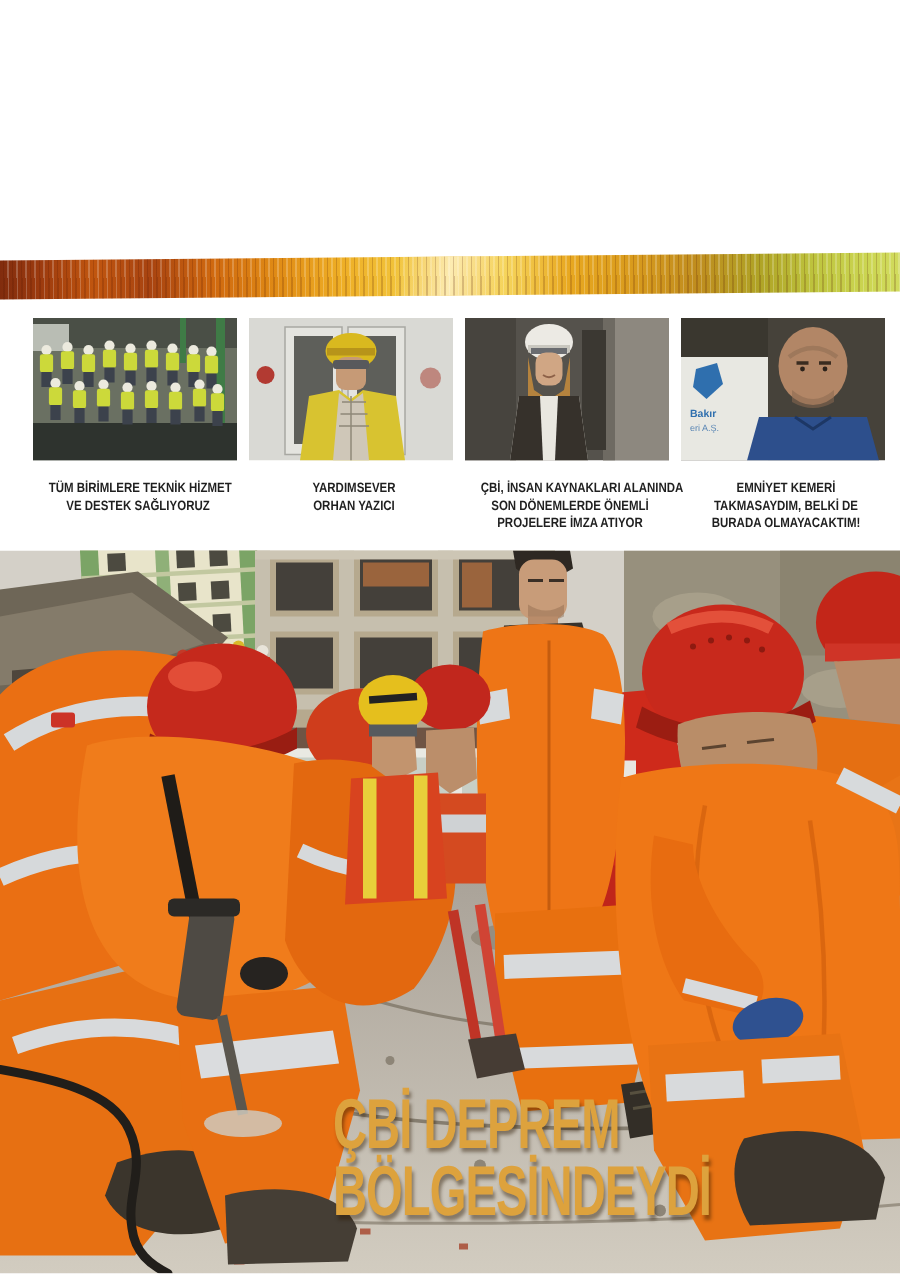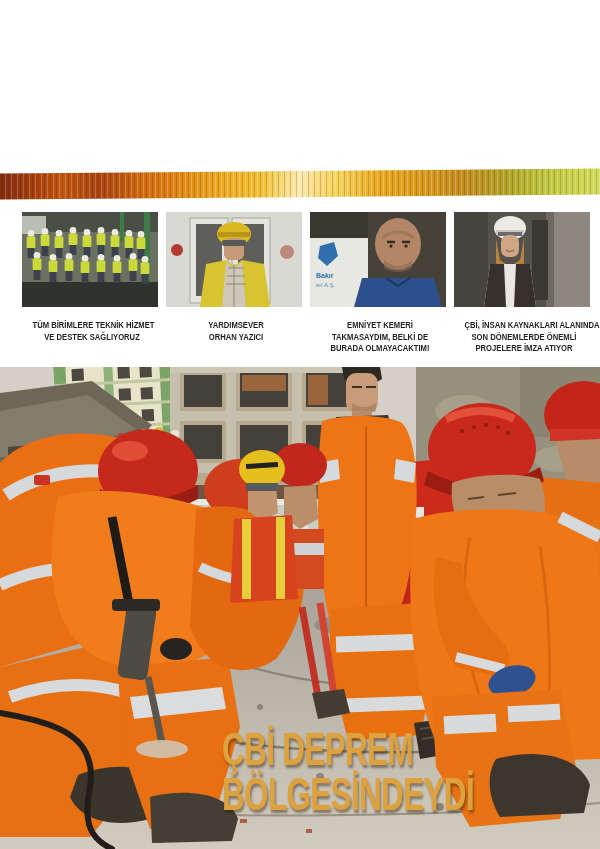--- a/index.html
+++ b/index.html
@@ -119,46 +119,20 @@
       </span>
       <figcaption>
         <span class="cap-line">YARDIMSEVER</span>
         <span class="cap-line">ORHAN YAZICI</span>
       </figcaption>
     </figure>
 
     <figure class="feature">
       <span class="thumb">
         <svg viewBox="0 0 136 95" preserveAspectRatio="none">
-          <rect width="136" height="95" fill="#46423a"></rect>
-          <rect x="0" y="0" width="58" height="95" fill="#e8e8e2"></rect>
-          <rect x="0" y="0" width="58" height="26" fill="#3a372f"></rect>
-          <path d="M10,34 L24,30 L28,44 L17,54 L8,46 Z" fill="#2f6fae"></path>
-          <text x="6" y="66" font-size="7" font-weight="bold" fill="#2f6fae" font-family="Liberation Sans, sans-serif">Bakır</text>
-          <text x="6" y="75" font-size="6" fill="#5a86b4" font-family="Liberation Sans, sans-serif">eri A.Ş.</text>
-          <ellipse cx="88" cy="32" rx="23" ry="26" fill="#b28666"></ellipse>
-          <path d="M72,26 Q88,14 104,26" stroke="#8a6950" stroke-width="3" fill="none" opacity="0.5"></path>
-          <path d="M77,30 L85,30 M92,30 L100,30" stroke="#3a2c20" stroke-width="2.4"></path>
-          <circle cx="81" cy="34" r="1.6" fill="#2c221a"></circle>
-            <circle cx="96" cy="34" r="1.6" fill="#2c221a"></circle>
-          <path d="M74,48 Q88,60 102,48 L102,56 Q88,64 74,56 Z" fill="#8a6950" opacity="0.55"></path>
-          <path d="M52,66 L124,66 L132,95 L44,95 Z" fill="#2d4f8c"></path>
-          <path d="M76,66 L88,74 L100,66" stroke="#1d3765" stroke-width="2" fill="none"></path>
-        </svg>
-      </span>
-      <figcaption>
-        <span class="cap-line">EMNİYET KEMERİ</span>
-        <span class="cap-line">TAKMASAYDIM, BELKİ DE</span>
-        <span class="cap-line">BURADA OLMAYACAKTIM!</span>
-      </figcaption>
-    </figure>
-
-    <figure class="feature">
-      <span class="thumb">
-        <svg viewBox="0 0 136 95" preserveAspectRatio="none">
           <rect width="136" height="95" fill="#55524c"></rect>
           <rect x="0" y="0" width="34" height="95" fill="#47443e"></rect>
           <rect x="92" y="0" width="44" height="95" fill="#8d887f"></rect>
           <rect x="92" y="0" width="8" height="95" fill="#6e6a62"></rect>
           <rect x="78" y="8" width="16" height="80" fill="#3b3832"></rect>
           <ellipse cx="56" cy="16" rx="16" ry="12" fill="#eceae4"></ellipse>
           <rect x="42" y="18" width="28" height="5" fill="#c9c7bf"></rect>
           <rect x="44" y="20" width="24" height="4" fill="#6a6c70"></rect>
           <path d="M42,26 L46,48 L52,52 L42,52 Z" fill="#b5833e"></path>
           <path d="M70,26 L66,48 L60,52 L70,52 Z" fill="#b5833e"></path>
@@ -166,20 +140,46 @@
           <path d="M52,38 Q56,41 60,38" stroke="#8d6148" stroke-width="1.2" fill="none"></path>
           <path d="M36,52 L76,52 L82,95 L30,95 Z" fill="#e9e7e0"></path>
           <path d="M36,52 L50,52 L52,95 L30,95 Z" fill="#36312b"></path>
           <path d="M76,52 L62,52 L60,95 L82,95 Z" fill="#36312b"></path>
         </svg>
       </span>
       <figcaption>
         <span class="cap-line">ÇBİ, İNSAN KAYNAKLARI ALANINDA</span>
         <span class="cap-line">SON DÖNEMLERDE ÖNEMLİ</span>
         <span class="cap-line">PROJELERE İMZA ATIYOR</span>
+      </figcaption>
+    </figure>
+
+    <figure class="feature">
+      <span class="thumb">
+        <svg viewBox="0 0 136 95" preserveAspectRatio="none">
+          <rect width="136" height="95" fill="#46423a"></rect>
+          <rect x="0" y="0" width="58" height="95" fill="#e8e8e2"></rect>
+          <rect x="0" y="0" width="58" height="26" fill="#3a372f"></rect>
+          <path d="M10,34 L24,30 L28,44 L17,54 L8,46 Z" fill="#2f6fae"></path>
+          <text x="6" y="66" font-size="7" font-weight="bold" fill="#2f6fae" font-family="Liberation Sans, sans-serif">Bakır</text>
+          <text x="6" y="75" font-size="6" fill="#5a86b4" font-family="Liberation Sans, sans-serif">eri A.Ş.</text>
+          <ellipse cx="88" cy="32" rx="23" ry="26" fill="#b28666"></ellipse>
+          <path d="M72,26 Q88,14 104,26" stroke="#8a6950" stroke-width="3" fill="none" opacity="0.5"></path>
+          <path d="M77,30 L85,30 M92,30 L100,30" stroke="#3a2c20" stroke-width="2.4"></path>
+          <circle cx="81" cy="34" r="1.6" fill="#2c221a"></circle>
+            <circle cx="96" cy="34" r="1.6" fill="#2c221a"></circle>
+          <path d="M74,48 Q88,60 102,48 L102,56 Q88,64 74,56 Z" fill="#8a6950" opacity="0.55"></path>
+          <path d="M52,66 L124,66 L132,95 L44,95 Z" fill="#2d4f8c"></path>
+          <path d="M76,66 L88,74 L100,66" stroke="#1d3765" stroke-width="2" fill="none"></path>
+        </svg>
+      </span>
+      <figcaption>
+        <span class="cap-line">EMNİYET KEMERİ</span>
+        <span class="cap-line">TAKMASAYDIM, BELKİ DE</span>
+        <span class="cap-line">BURADA OLMAYACAKTIM!</span>
       </figcaption>
     </figure>
 
   </section>
 
   <section class="cover">
     <svg viewBox="0 0 600 482" preserveAspectRatio="none">
 
       <rect width="600" height="482" fill="#d4d0c8"></rect>
 

